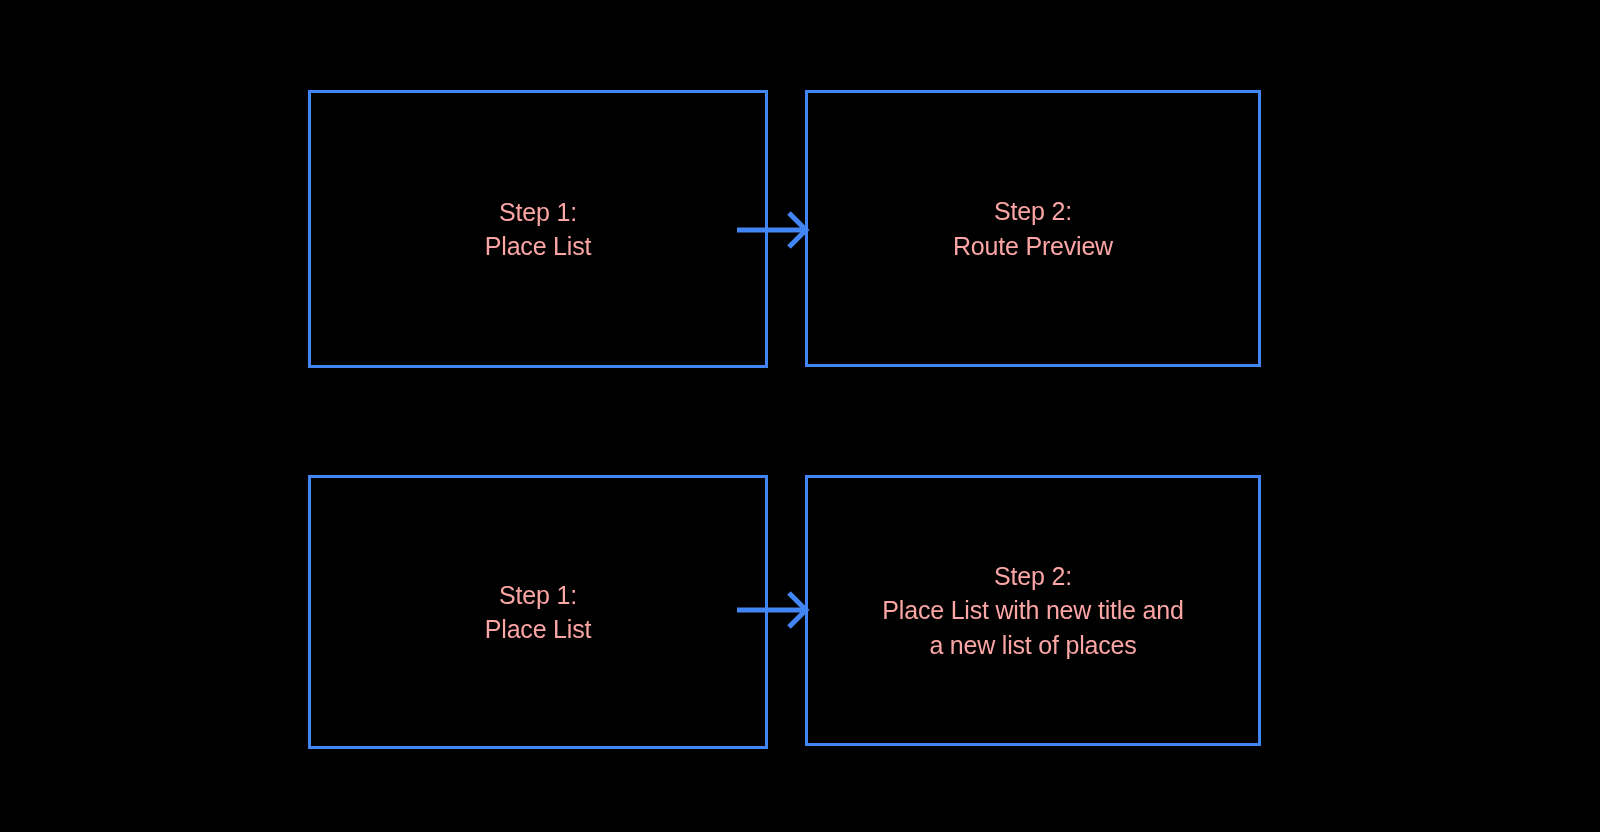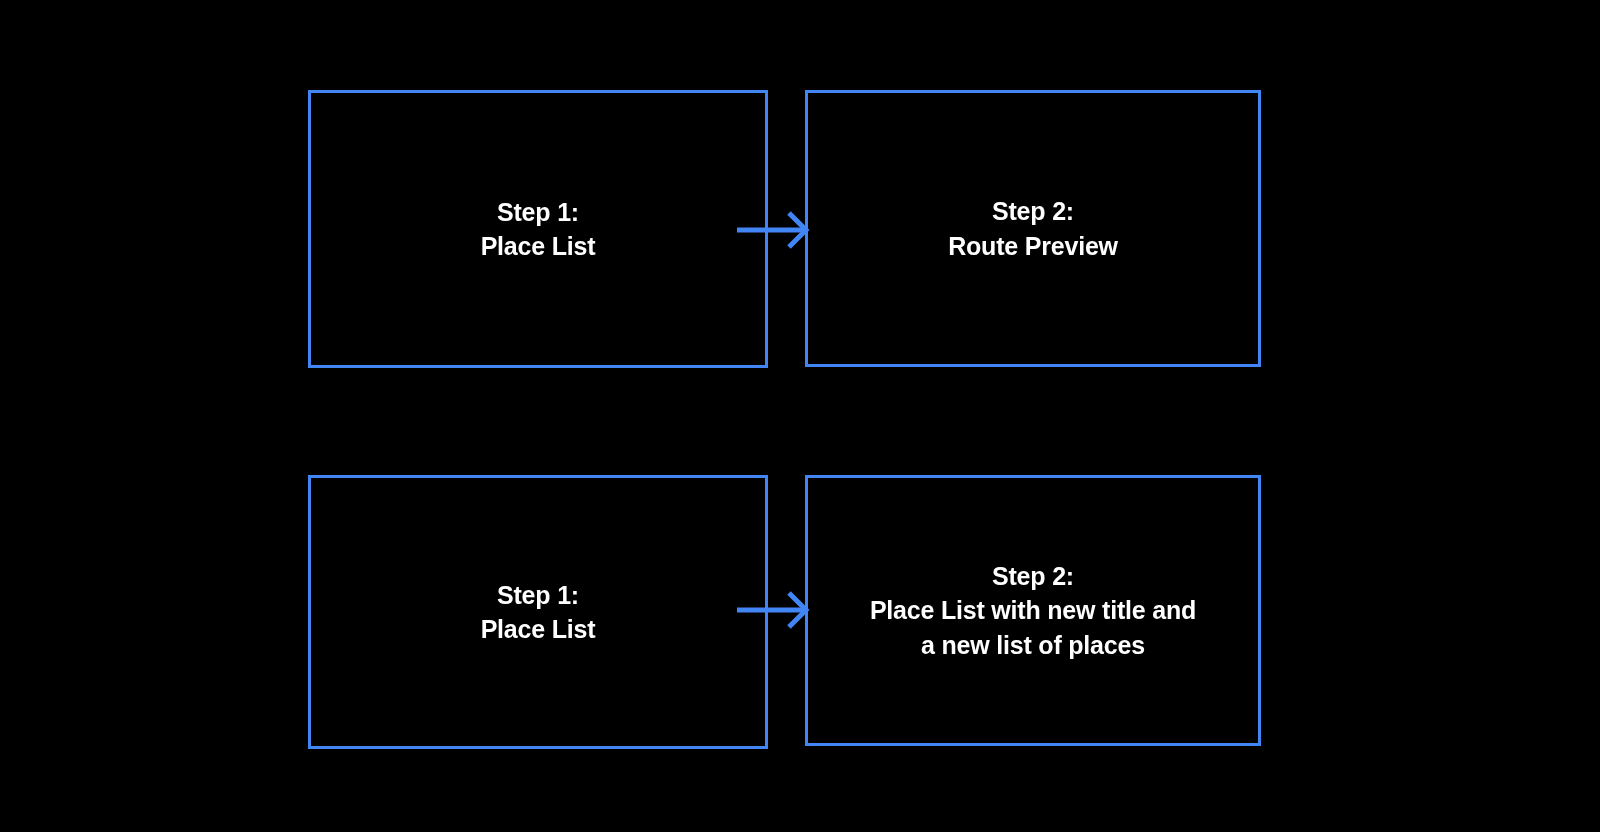--- a/index.html
+++ b/index.html
@@ -33,23 +33,23 @@
     box-sizing: border-box;
     border: 3px solid #4285F4;
     background: transparent;
     display: flex;
     align-items: center;
     justify-content: center;
     text-align: center;
   }
 
   .node-label {
-    color: #ffffff;
+    color: #fca5a5;
     font-family: "Liberation Sans", sans-serif;
-    font-weight: bold;
+    font-weight: normal;
     font-size: 25px;
     line-height: 1.38;
     letter-spacing: -0.2px;
     white-space: pre-line;
     padding: 0 10px;
   }
 
   
   .arrow {
     position: absolute;

